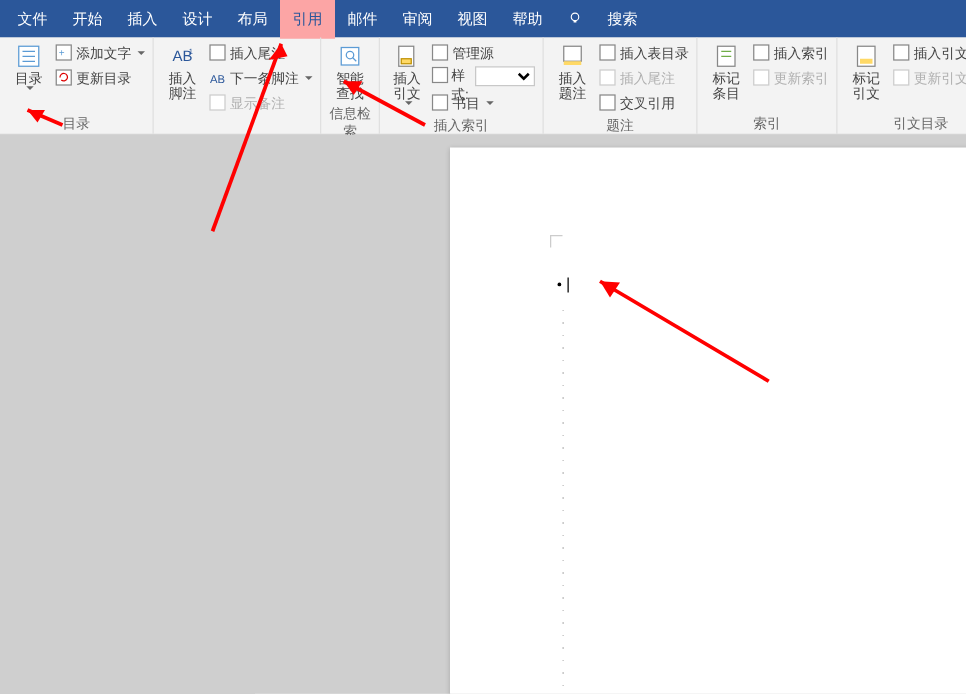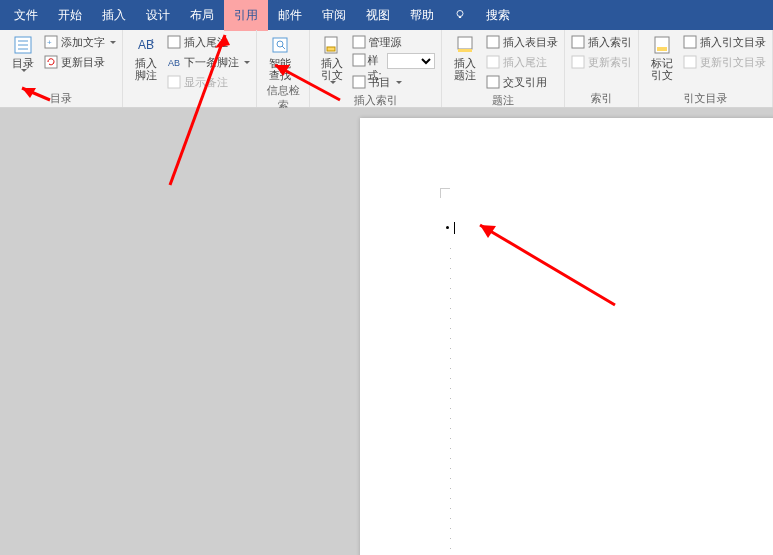--- a/index.html
+++ b/index.html
@@ -212,20 +212,29 @@
             </svg>
           <span>交叉引用</span>
         </div>
       </div>
     </div>
     <div class="group-label">题注</div>
   </div>
 
   <div class="group">
     <div class="group-body">
+      <div class="big-btn">
+        <svg class="icon" viewBox="0 0 20 20">
+            <rect x="3" y="2" width="14" height="16" fill="#fff" stroke="#888"></rect>
+            <line x1="6" y1="6" x2="14" y2="6" stroke="#70ad47"></line>
+            <line x1="6" y1="10" x2="14" y2="10" stroke="#70ad47"></line>
+          </svg>
+        <div class="lbl two" style="white-space:pre-line">标记
+条目</div>
+      </div>
       <div class="col">
         <div class="small-btn">
           <svg class="small-icon" viewBox="0 0 14 14">
               <rect x="1" y="1" width="12" height="12" fill="#fff" stroke="#888"></rect>
             </svg>
           <span>插入索引</span>
         </div>
         <div class="small-btn disabled">
           <svg class="small-icon" viewBox="0 0 14 14">
               <rect x="1" y="1" width="12" height="12" fill="#fff" stroke="#ccc"></rect>

